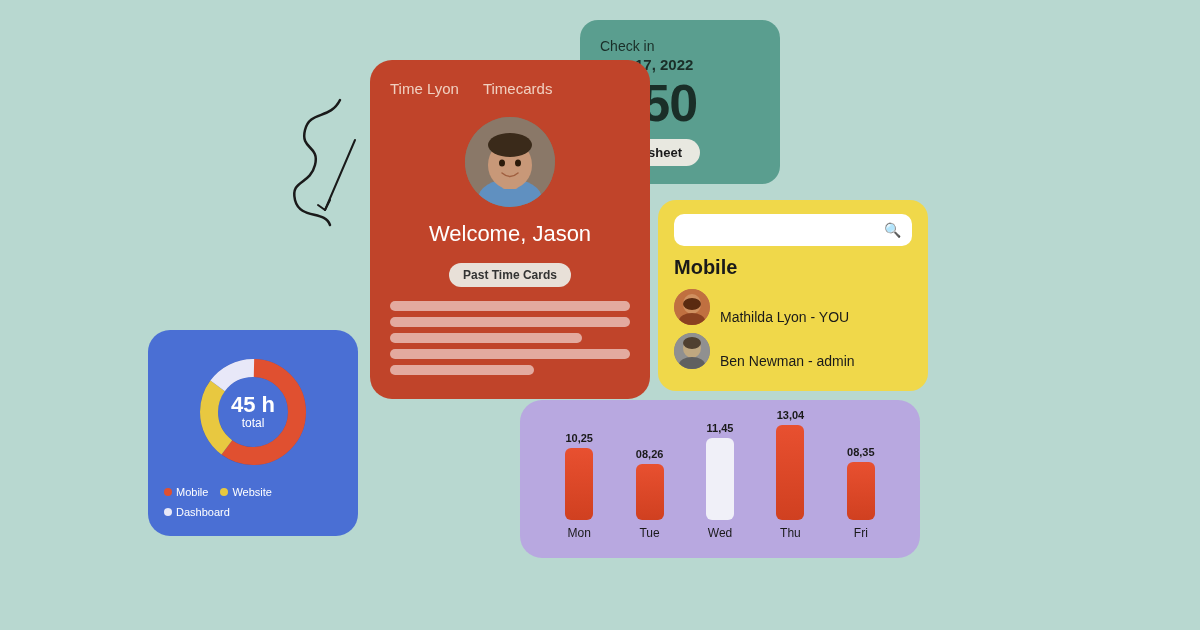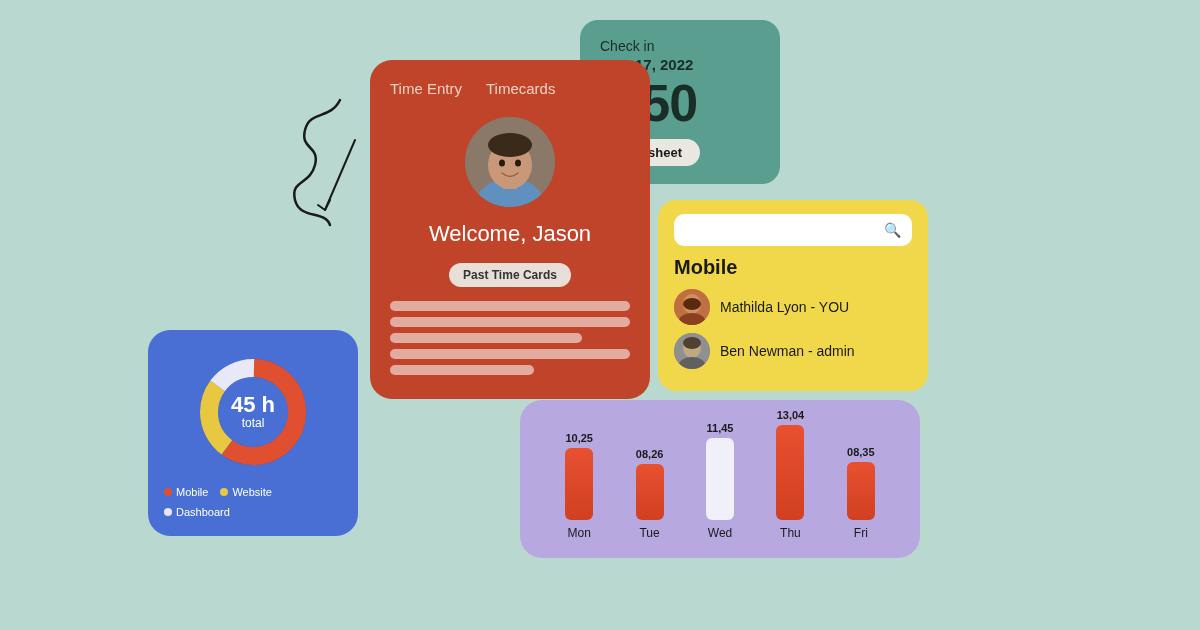--- a/index.html
+++ b/index.html
@@ -175,21 +175,21 @@
       color: #555;
     }
     .people-title {
       font-size: 20px;
       font-weight: 700;
       color: #1a1a1a;
       margin-bottom: 10px;
     }
     .person-item {
       display: flex;
-      align-items: center;
+      align-items: flex-end;
       gap: 10px;
       margin-bottom: 8px;
     }
     .person-avatar {
       width: 36px;
       height: 36px;
       border-radius: 50%;
       overflow: hidden;
       flex-shrink: 0;
     }
@@ -340,21 +340,21 @@
 <div class="scribble">
   <svg width="110" height="140" viewBox="0 0 110 140" fill="none">
     <path d="M70 10 C60 30, 40 20, 35 40 C30 60, 50 55, 45 75 C40 95, 20 90, 25 110 C30 130, 55 120, 60 135" stroke="#1a1a1a" stroke-width="2.5" fill="none" stroke-linecap="round"></path>
     <path d="M85 50 L55 120" stroke="#1a1a1a" stroke-width="2" fill="none" stroke-linecap="round"></path>
     <path d="M48 115 L55 120 L60 110" stroke="#1a1a1a" stroke-width="2" fill="none" stroke-linecap="round" stroke-linejoin="round"></path>
   </svg>
 </div>
 
 <div class="main-card">
   <div class="main-card-tabs">
-    <span class="main-tab">Time Entry</span>
+    <span class="main-tab">Time Lyon</span>
     <span class="main-tab">Timecards</span>
   </div>
   <div class="avatar-container">
     <div class="avatar">
       <svg viewBox="0 0 90 90" xmlns="http://www.w3.org/2000/svg">
         <rect width="90" height="90" fill="#8a7868"></rect>
 
         <ellipse cx="45" cy="82" rx="32" ry="20" fill="#6090c0"></ellipse>
 
         <rect x="37" y="58" width="16" height="14" fill="#c89878" rx="3"></rect>

